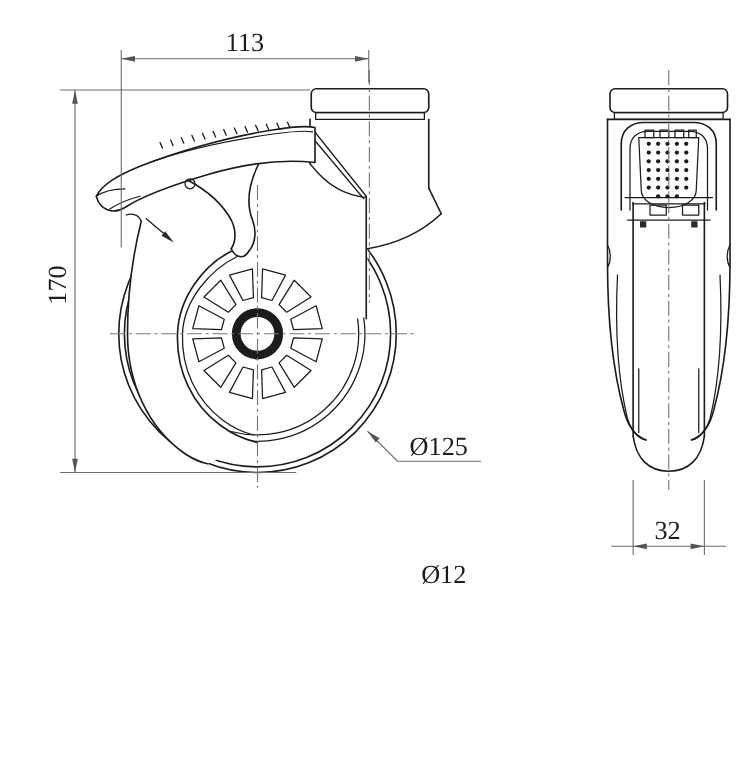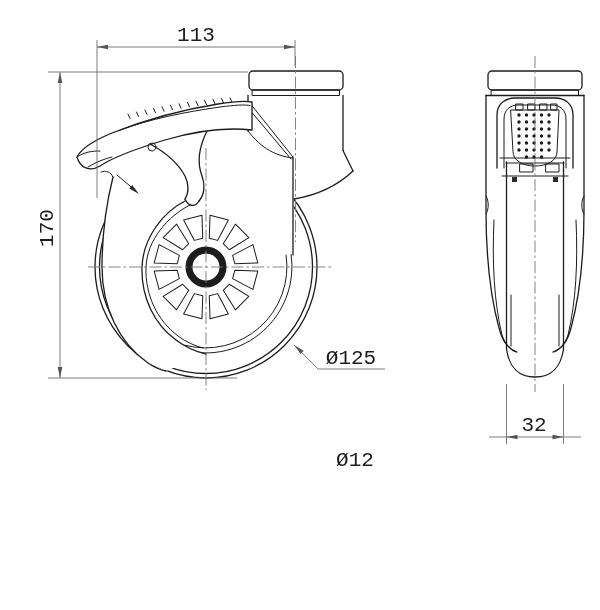--- a/index.html
+++ b/index.html
@@ -1,17 +1,17 @@
 <!DOCTYPE html>
 <html><head>
 <meta charset="utf-8">
 <style>
   html,body{margin:0;padding:0;background:#fff;}
   .stage{position:relative;width:600px;height:468px;background:#ffffff;overflow:hidden;
-         font-family:Liberation Mono, monospace;}
+         font-family:Liberation Serif, serif;}
   svg{display:block}
   .obj{stroke:#1c1c1c;stroke-width:1.3;fill:none;stroke-linecap:round;stroke-linejoin:round}
   .objthin{stroke:#1c1c1c;stroke-width:1;fill:none;stroke-linecap:round;stroke-linejoin:round}
   .wfill{fill:#ffffff;stroke:none}
   .wobj{stroke:#1c1c1c;stroke-width:1.3;fill:#ffffff;stroke-linejoin:round}
   .dim{stroke:#6e6e6e;stroke-width:0.9;fill:none}
   .cl{stroke:#777777;stroke-width:0.9;fill:none;stroke-dasharray:12 3 2.5 3}
   .ah{fill:#555555;stroke:none}
   .ahd{fill:#2a2a2a;stroke:none}
   .dimtext{font-size:21px;fill:#1c1c1c;}

